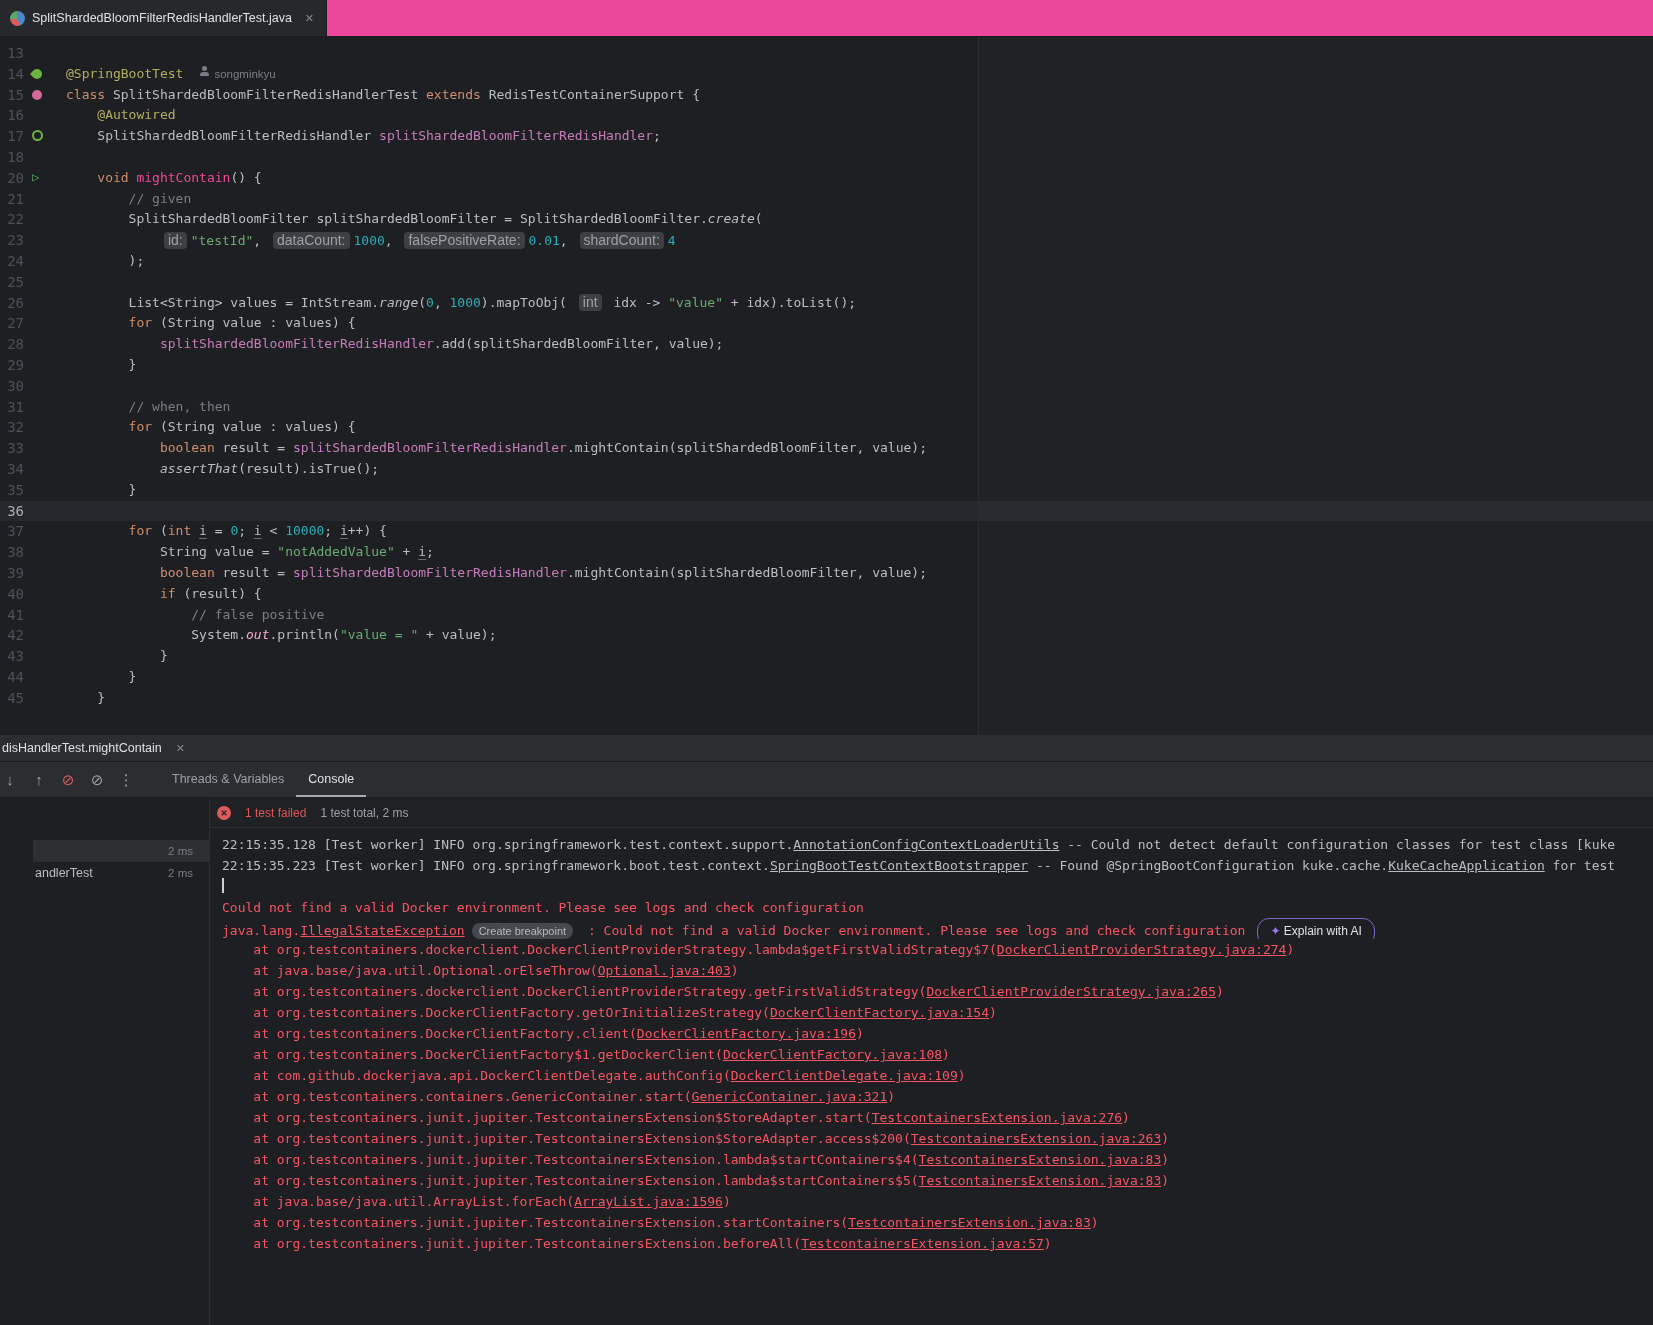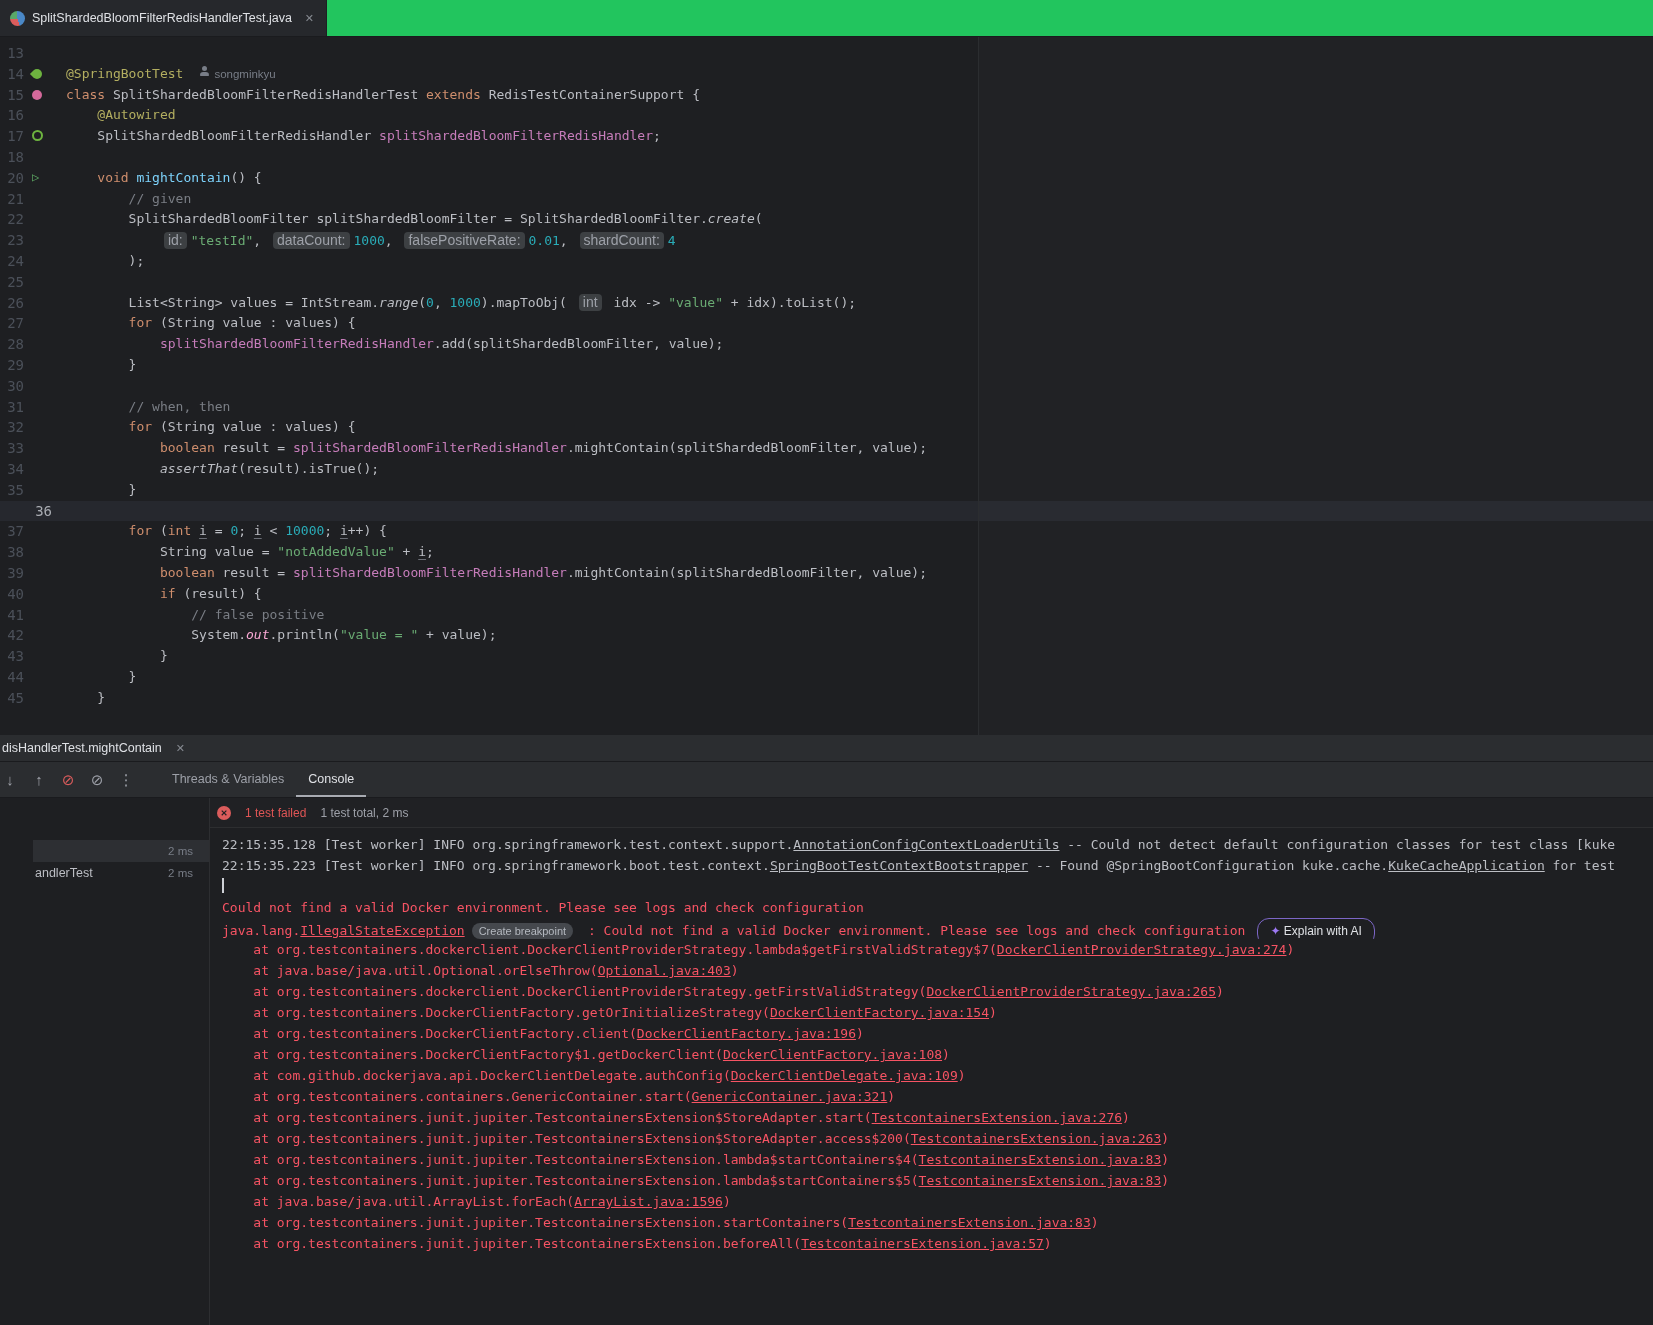--- a/index.html
+++ b/index.html
@@ -1,54 +1,54 @@
 <!DOCTYPE html>
 <html><head>
 <meta charset="utf-8">
 <style>
   html,body{margin:0;padding:0;width:1653px;height:1325px;overflow:hidden;background:#1E1F22;
     font-family:"Liberation Sans",sans-serif;}
   .ide{width:1653px;height:1325px;display:flex;flex-direction:column;}
 
   
-  .tabbar{height:37px;background:#22c55e;display:flex;align-items:stretch;flex:none;border-bottom:1px solid #1A1B1E;box-sizing:border-box;}
+  .tabbar{height:37px;background:#ec4899;display:flex;align-items:stretch;flex:none;border-bottom:1px solid #1A1B1E;box-sizing:border-box;}
   .etab{display:flex;align-items:center;gap:7px;padding:0 12px 0 10px;background:#26282C;border-right:1px solid #1E1F22;font-size:12.5px;color:#DFE1E5;}
   .ficon{width:15px;height:15px;border-radius:50%;flex:none;
     background:conic-gradient(#4A88C7 0 45%,#DB5C5C 45% 75%,#59A869 75% 100%);}
   .tab-close{color:#868A91;font-size:11px;margin-left:6px;cursor:pointer;}
 
   
   .editor{height:698px;flex:none;position:relative;background:#1E1F22;overflow:hidden;
     font-family:"DejaVu Sans Mono","Liberation Mono",monospace;font-size:13px;}
   .guide{position:absolute;left:978px;top:0;bottom:0;width:1px;background:#2B2D30;}
   .right-tint{position:absolute;left:979px;right:0;top:0;bottom:0;background:rgba(255,255,255,0.015);}
   .elines{position:relative;padding-top:6px;}
   .eline{height:20.8px;line-height:20.8px;white-space:pre;display:flex;align-items:center;}
   .eline.current{background:#26282E;}
   .ln{display:inline-block;width:24px;flex:none;text-align:right;color:#4B5059;font-size:14px;}
-  .eline.current .ln{color:#A9ACB2;padding-left:28px;}
+  .eline.current .ln{color:#A9ACB2;}
   .gicon{display:inline-block;width:42px;flex:none;padding-left:8px;box-sizing:border-box;position:relative;top:1px;}
   .gicon.spring-boot-icon::before{content:"";display:inline-block;width:10px;height:10px;background:#6DB33F;border-radius:0 50% 50% 50%;transform:rotate(-45deg);}
   .gicon.test-class-icon::before{content:"";display:inline-block;width:10px;height:10px;border-radius:50%;background:#D5699B;}
   .gicon.spring-bean-icon::before{content:"";display:inline-block;width:7px;height:7px;border-radius:50%;border:2px solid #6DB33F;}
   .gicon.run-test-icon{color:#5FAD65;font-size:12px;top:-1px;}
   .gicon.run-test-icon::before{content:"▷";}
   .code{white-space:pre;}
 
   .sg-d{color:#BCBEC4;}
   .sg-du{color:#BCBEC4;text-decoration:underline;text-underline-offset:3px;text-decoration-color:#6b6e76;}
   .sg-kw{color:#CF8E6D;}
   .sg-an{color:#B3AE60;}
   .sg-st{color:#6AAB73;}
   .sg-nu{color:#2AACB8;}
   .sg-cm{color:#7A7E85;}
   .sg-fl{color:#C77DBB;}
   .sg-fi{color:#f9a8d4;font-style:italic;}
   .sg-itd{color:#BCBEC4;font-style:italic;}
-  .sg-md{color:#7dd3fc;}
+  .sg-md{color:#ec4899;}
   .sg-hint{background:#3D4043;color:#9DA0A8;border-radius:4px;padding:0 4px 1px;margin:0 4px;
     font-size:14px;font-family:Liberation Sans, sans-serif;}
   .sg-vision{color:#787D87;font-family:"Liberation Sans",sans-serif;font-size:11.5px;
     margin-left:16px;position:relative;padding-left:15px;display:inline-block;}
   .sg-vision::before{content:"";position:absolute;left:3px;top:2px;width:5px;height:5px;border-radius:50%;background:#787D87;}
   .sg-vision::after{content:"";position:absolute;left:1px;top:8px;width:9px;height:4px;border-radius:4px 4px 1px 1px;background:#787D87;}
 
   
   .bpanel{flex:1;display:flex;flex-direction:column;min-height:0;}
   .btabbar{height:27px;flex:none;background:#2B2D30;display:flex;align-items:center;border-bottom:1px solid #1A1B1E;box-sizing:border-box;}

